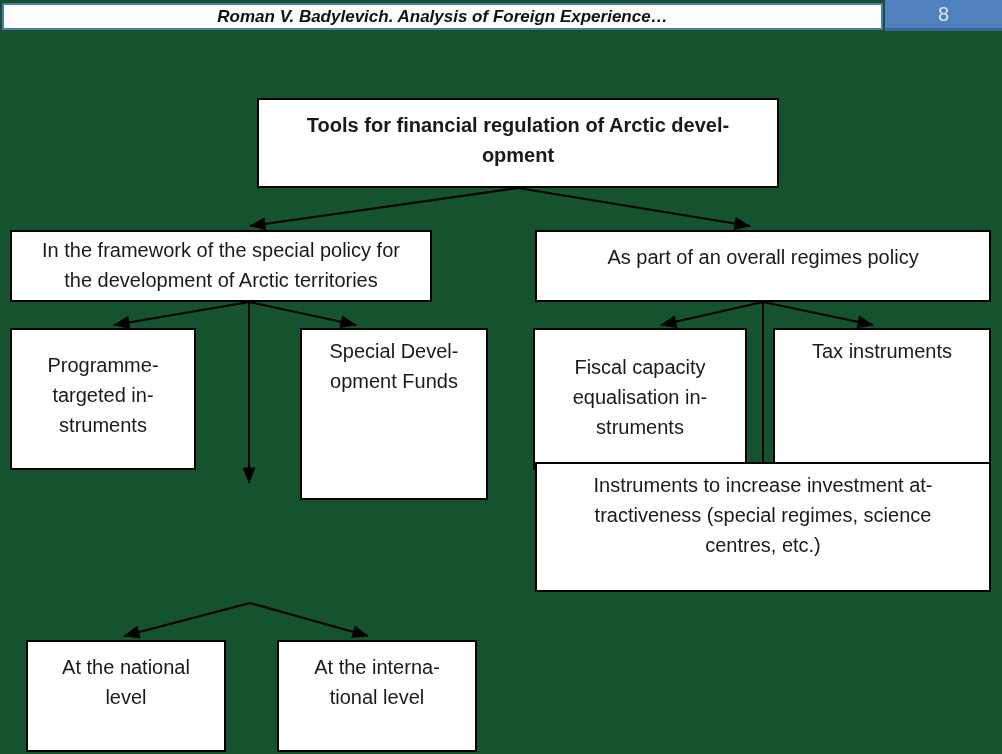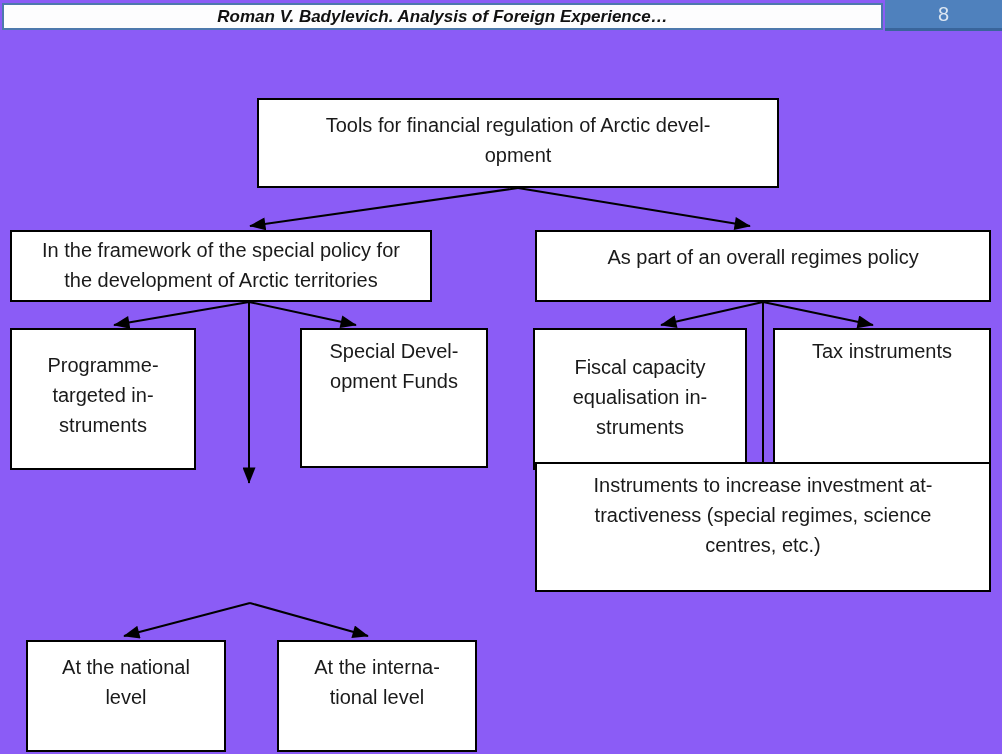--- a/index.html
+++ b/index.html
@@ -1,17 +1,17 @@
 <!DOCTYPE html>
 <html><head>
 <meta charset="utf-8">
 <style>
   html,body { margin:0; padding:0; background:#ffffff; }
   .slide {
-    position:relative; width:1002px; height:754px; background:#8b5cf6;
+    position:relative; width:1002px; height:754px; background:#14532d;
     font-family:"Liberation Sans", sans-serif; overflow:hidden; color:#1a1a1a;
   }
 
   
   .header-title-box {
     position:absolute; left:2px; top:3px; width:881px; height:27px;
     box-sizing:border-box; background:#fdfdfe; border:2px solid #4d79ad;
     display:flex; align-items:center; justify-content:center;
     font-size:17px; font-weight:bold; font-style:italic; color:#111111;
   }
@@ -21,25 +21,25 @@
     display:flex; align-items:center; justify-content:center;
     font-size:20px; color:#dce6f2;
   }
 
   
   .node {
     position:absolute; box-sizing:border-box; background:#ffffff;
     border:2px solid #000000; text-align:center; white-space:pre-line;
     font-size:20px; line-height:30px; padding:4px 4px 0 4px;
   }
-  .n-root            { left:257px; top:98px;  width:522px; height:90px;  font-weight:normal; padding-top:10px; }
+  .n-root            { left:257px; top:98px;  width:522px; height:90px;  font-weight:bold; padding-top:10px; }
   .n-special-policy  { left:10px;  top:230px; width:422px; height:72px;  padding-top:3px; }
   .n-regional-policy { left:535px; top:230px; width:456px; height:72px;  padding-top:10px; }
   .n-programme       { left:10px;  top:328px; width:186px; height:142px; padding-top:20px; }
-  .n-dev-funds       { left:300px; top:328px; width:188px; height:140px; padding-top:6px; }
+  .n-dev-funds       { left:300px; top:328px; width:188px; height:172px; padding-top:6px; }
   .n-fiscal          { left:533px; top:328px; width:214px; height:142px; padding-top:22px; }
   .n-tax             { left:773px; top:328px; width:218px; height:176px; padding-top:6px; }
   .n-direct          { left:75px;  top:489px; width:348px; height:114px; padding-top:6px; }
   .n-investment      { left:535px; top:462px; width:456px; height:130px; padding-top:6px; }
   .n-national        { left:10px;  top:640px; width:200px; height:112px; padding-top:10px;margin-left:16px; }
   .n-international   { left:277px; top:640px; width:200px; height:112px; padding-top:10px; }
 
   .connectors { position:absolute; left:0; top:0; width:1002px; height:754px; pointer-events:none; }
 </style>
 </head>

